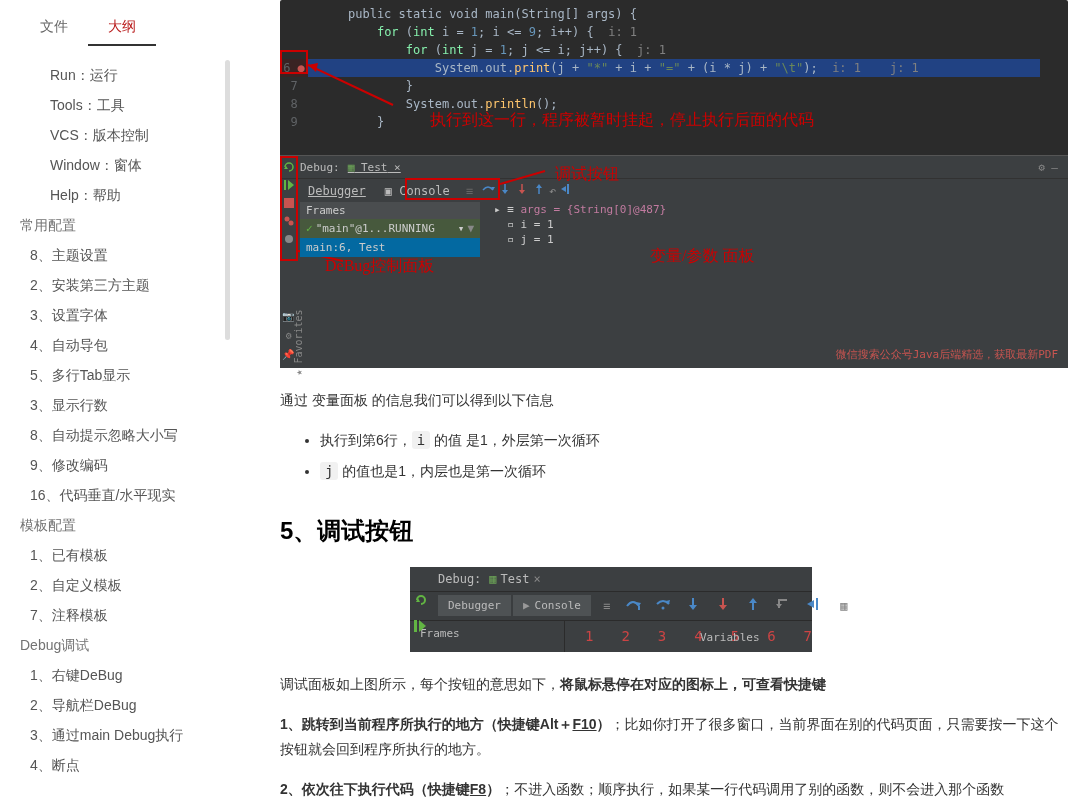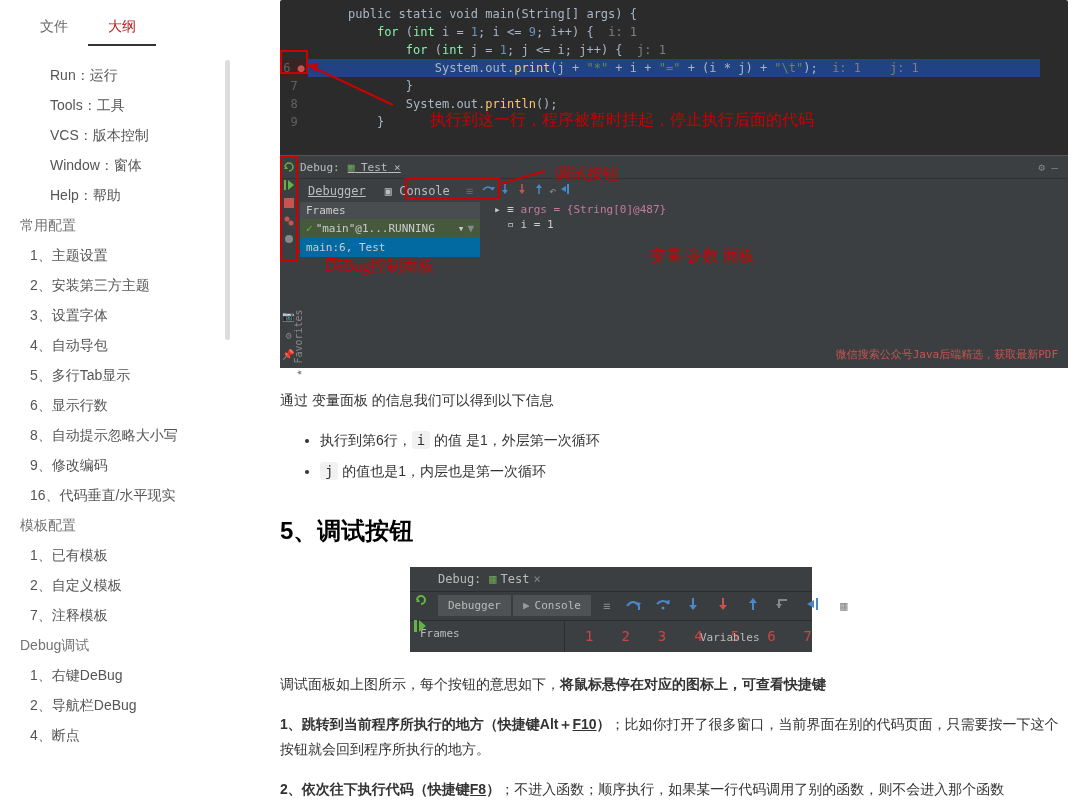--- a/index.html
+++ b/index.html
@@ -77,36 +77,37 @@
     <div class="tab">文件</div>
     <div class="tab active">大纲</div>
   </div>
   <div id="nav-list">
       <div class="nav-item" style="padding-left: 50px;">Run：运行</div>
       <div class="nav-item" style="padding-left: 50px;">Tools：工具</div>
       <div class="nav-item" style="padding-left: 50px;">VCS：版本控制</div>
       <div class="nav-item" style="padding-left: 50px;">Window：窗体</div>
       <div class="nav-item" style="padding-left: 50px;">Help：帮助</div>
       <div class="nav-item section">常用配置</div>
-      <div class="nav-item sub">1、主题设置</div>
+      <div class="nav-item sub">8、主题设置</div>
       <div class="nav-item sub">2、安装第三方主题</div>
       <div class="nav-item sub">3、设置字体</div>
       <div class="nav-item sub">4、自动导包</div>
       <div class="nav-item sub">5、多行Tab显示</div>
-      <div class="nav-item sub">6、显示行数</div>
+      <div class="nav-item sub">3、显示行数</div>
       <div class="nav-item sub">8、自动提示忽略大小写</div>
       <div class="nav-item sub">9、修改编码</div>
       <div class="nav-item sub">16、代码垂直/水平现实</div>
       <div class="nav-item section">模板配置</div>
       <div class="nav-item sub">1、已有模板</div>
       <div class="nav-item sub">2、自定义模板</div>
       <div class="nav-item sub">7、注释模板</div>
       <div class="nav-item section">Debug调试</div>
       <div class="nav-item sub">1、右键DeBug</div>
       <div class="nav-item sub">2、导航栏DeBug</div>
+      <div class="nav-item sub">3、通过main Debug执行</div>
       <div class="nav-item sub">4、断点</div>
     </div>
   <div class="scrollbar-fake"></div>
 </div>
 
 <div class="content">
 
   <div class="ide-mock">
     <div class="ide-code" id="ide-code">
         <div class="ide-line"><span style="position: absolute; left: 0px; width: 28px; text-align: center; color: rgb(96, 99, 102);"></span><span>public static void main(String[] args) {</span></div>
@@ -205,20 +206,21 @@
             <span style="color:#62b543;">✓</span>
             <span>"main"@1...RUNNING</span> 
             <span style="margin-left:auto;">▾</span>
             <span style="color:#888;">▼</span>
           </div>
         <div class="frame-row">main:6, Test</div>
       </div>
       <div class="vars-area">
         <div class="var-row">▸ ≡ <span style="color:#c27ba0;">args = {String[0]@487}</span></div>
         <div class="var-row">&nbsp;&nbsp;▫ <span>i = 1</span></div>
+        <div class="var-row">&nbsp;&nbsp;▫ <span>j = 1</span></div>
       </div>
       <div class="red-text" style="position:absolute; left:370px; top:90px;">变量/参数 面板</div>
 
       <div style="position:absolute; left:0; bottom:0; width:18px; display:flex; flex-direction:column; gap:8px; align-items:center; padding-bottom:8px;">
         <span style="color:#888;font-size:10px;">📷</span>
         <span style="color:#888;font-size:10px;">⚙</span>
         <span style="color:#888;font-size:10px;">📌</span>
       </div>
       <div style="position:absolute; left:-15px; bottom:20px; transform:rotate(-90deg); color:#888; font-size:10px;">★ Favorites</div>
     </div>

